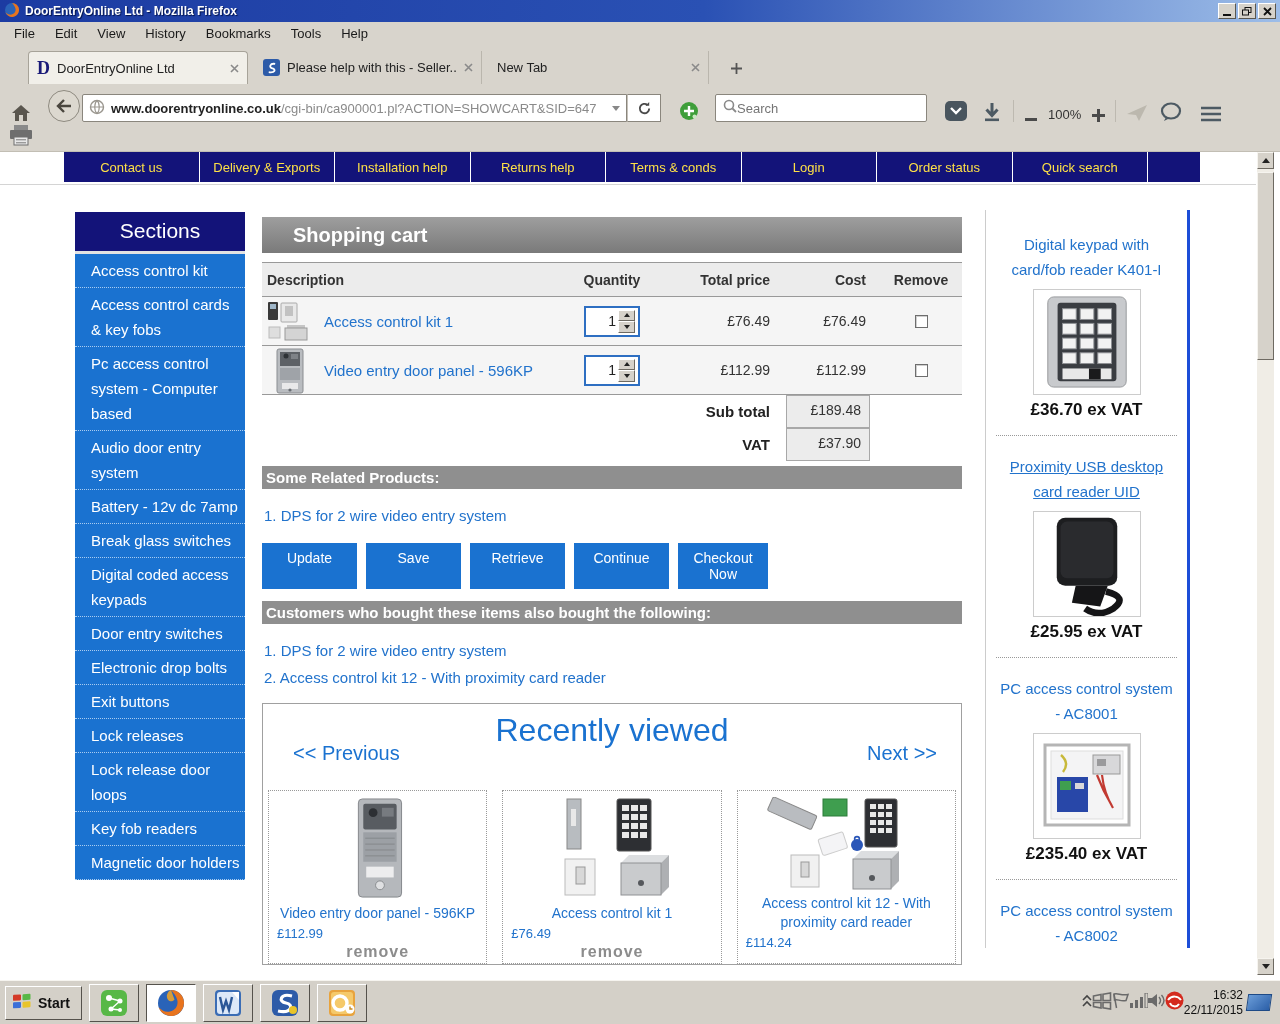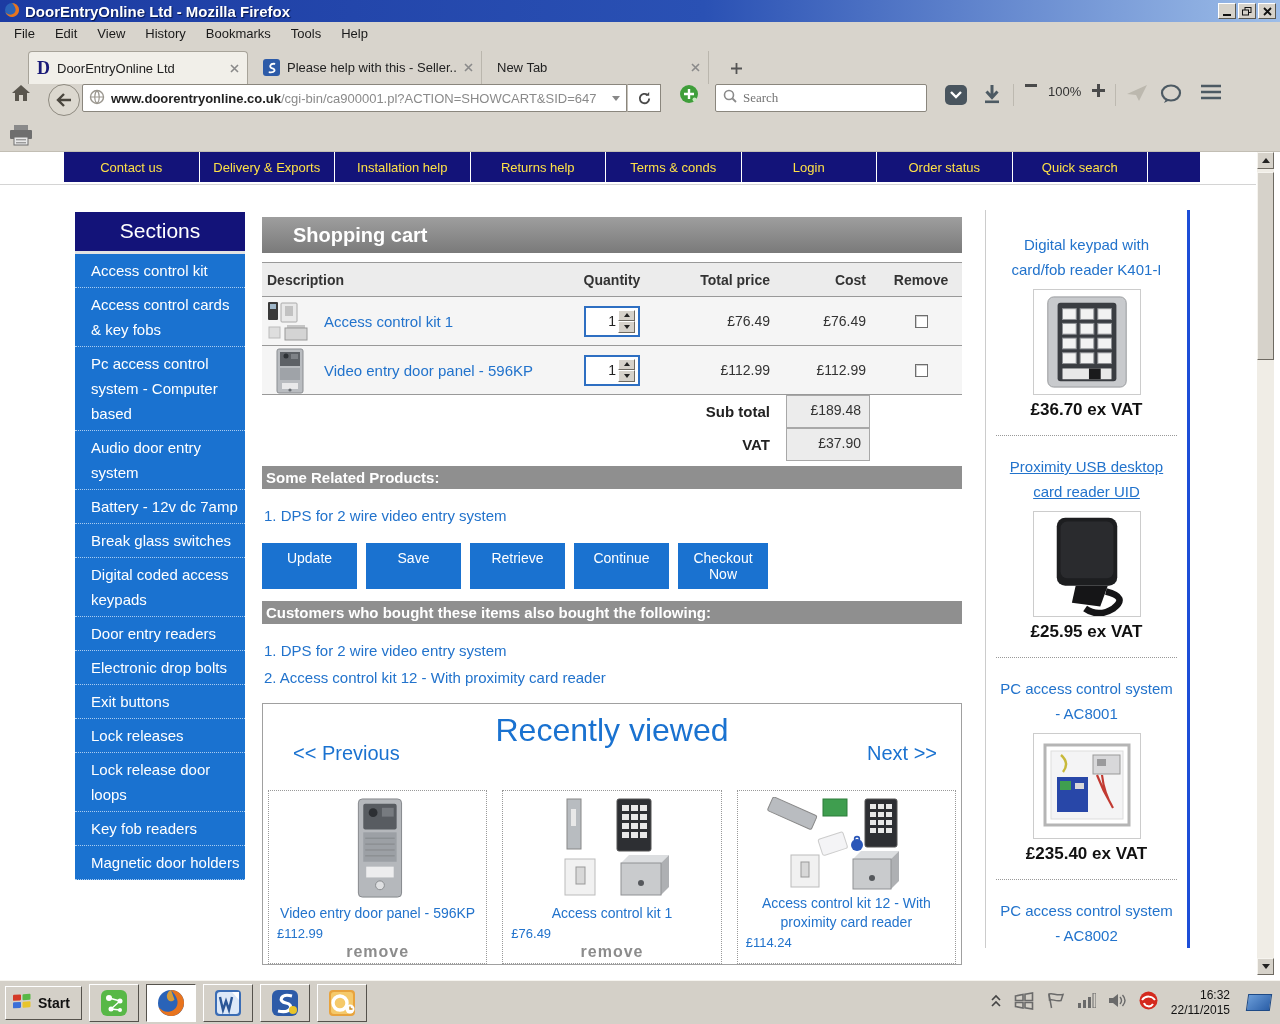--- a/index.html
+++ b/index.html
@@ -2,21 +2,21 @@
 <html><head>
 <meta charset="utf-8">
 <style>
   *{margin:0;padding:0;box-sizing:border-box}
   html,body{width:1280px;height:1024px}
   body{position:relative;font-family:"Liberation Sans",sans-serif;background:#fff;overflow:hidden}
 
   
   #titlebar{position:absolute;top:0;left:0;width:1280px;height:22px;
     background:linear-gradient(90deg,#1c3ba2 0%,#2a51b4 55%,#9dbde8 100%);
-    display:flex;align-items:center;padding:0 4px;color:#fff;font-size:15px;font-weight:bold}
+    display:flex;align-items:center;padding:0 4px;color:#fff;font-size:12px;font-weight:bold}
   .tb-title{margin-left:5px;text-shadow:1px 1px 1px #00124a}
   .win-controls{margin-left:auto;display:flex}
   .winbtn{width:18px;height:16px;margin-left:2px;background:#d6d2ca;border:1px solid;
     border-color:#fff #5a574f #5a574f #fff;display:flex;align-items:center;justify-content:center}
   .glyph-min{width:8px;height:2px;background:#111;margin-top:8px}
 
   #menubar{position:absolute;top:22px;left:0;width:1280px;height:22px;background:#d8d4cc;
     display:flex;align-items:center;font-size:13px;color:#1a1a1a;padding-left:4px}
   .menu-item{padding:2px 10px}
 
@@ -24,33 +24,33 @@
   .tab{position:absolute;top:7px;height:33px;display:flex;align-items:center;font-size:13px;color:#222;padding:0 8px}
   .tab-active{left:28px;width:220px;background:#f1efe9;border:1px solid #a7a399;border-bottom:none;border-radius:4px 4px 0 0}
   .tab-2{left:255px;width:226px}
   .tab-3{left:481px;width:228px;border-left:1px solid #bab6ad;border-right:1px solid #bab6ad}
   .tab-label{margin:0 8px 0 7px;white-space:nowrap;overflow:hidden;flex:1}
   .fav-d{font-family:"Liberation Serif",serif;font-weight:bold;color:#1a1a78;font-size:18px}
   .fav-s{width:17px;height:17px;border-radius:3px;background:#2d5ba8;display:flex;align-items:center;justify-content:center;flex:none}
   .newtab-btn{position:absolute;left:724px;top:13px;width:24px;height:22px;display:flex;align-items:center;justify-content:center}
 
   #navtoolbar{position:absolute;top:84px;left:0;width:1280px;height:38px;background:#d8d4cc;
-    display:flex;align-items:flex-start;padding:0 8px}
+    display:flex;align-items:flex-end;padding:0 8px}
   .backbtn{width:32px;height:32px;border-radius:50%;background:#dcd8cf;border:1px solid #8e8a80;
     display:flex;align-items:center;justify-content:center;margin:0 2px 0 14px;flex:none}
   .urlbar{display:flex;align-items:center;background:#fff;border:1px solid #8a867d;height:28px;width:545px;
     border-radius:2px 0 0 2px;font-size:13px;padding:0 6px;flex:none}
   .url-domain{font-weight:bold;color:#222;margin-left:6px}
   .url-path{color:#8a8a8a}
   .url-caret{margin-left:auto;width:0;height:0;border-left:4px solid transparent;border-right:4px solid transparent;border-top:5px solid #888}
   .reloadbtn{width:34px;height:28px;background:#fff;border:1px solid #8a867d;border-left:1px solid #c6c2ba;
     display:flex;align-items:center;justify-content:center;flex:none}
   .searchbox{display:flex;align-items:center;background:#fff;border:1px solid #8a867d;height:28px;width:212px;
     border-radius:2px;margin-left:14px;padding:0 7px;flex:none}
-  .searchbox input{border:none;outline:none;font-size:13px;width:170px;margin-left:6px;color:#333;background:transparent;font-family:Liberation Serif, serif}
+  .searchbox input{border:none;outline:none;font-size:13px;width:170px;color:#333;background:transparent;font-family:Liberation Sans, sans-serif}
   .toolbtn{display:flex;align-items:center;justify-content:center;flex:none}
   .zoom-pct{font-size:13px;color:#333;padding:0 6px}
   .vsep{width:1px;height:22px;background:#bdb9b0;margin:0 6px}
 
   #printrow{position:absolute;top:122px;left:0;width:1280px;height:30px;background:#d8d4cc;
     border-bottom:1px solid #c2beb4;display:flex;align-items:center;padding-left:8px}
 
   
   #page{position:absolute;top:152px;left:0;width:1280px;height:828px;background:#fff;overflow:hidden}
 
@@ -131,21 +131,21 @@
   .sb-tri-down{width:0;height:0;border-left:4px solid transparent;border-right:4px solid transparent;border-top:5px solid #222}
 
   
   #taskbar{position:absolute;bottom:0;left:0;width:1280px;height:44px;background:#d4d0c8;border-top:1px solid #f6f4ef;
     display:flex;align-items:center;padding:0 5px}
   .start-btn{height:34px;display:flex;align-items:center;gap:6px;padding:0 11px 0 6px;background:#d4d0c8;
     border:1px solid;border-color:#fff #55524c #55524c #fff;font-weight:bold;font-size:14px;color:#111}
   .ql-btn{width:50px;height:38px;margin-left:7px;display:flex;align-items:center;justify-content:center;
     border:1px solid;border-color:#fff #55524c #55524c #fff;background:#d4d0c8}
   .ql-active{background:#fff;border-color:#55524c #fff #fff #55524c}
-  .tray{margin-left:auto;display:flex;align-items:center;gap:13px;padding-right:4px}
+  .tray{margin-left:auto;display:flex;align-items:center;padding-right:4px}
   .clock{font-size:12px;text-align:right;line-height:15px;color:#111}
   .show-desktop{width:24px;height:17px;background:linear-gradient(135deg,#6a9cd8,#2b5fa8);border:1px solid #1e4a86;
     transform:skewX(-8deg);margin-left:4px}
 </style>
 </head>
 <body>
 
 <div id="titlebar">
   <span>
     <svg width="16" height="16" viewBox="0 0 16 16">
@@ -330,21 +330,21 @@
 
   <div id="sections">
     <div class="sections-header">Sections</div>
     <div class="sec-item">Access control kit</div>
     <div class="sec-item">Access control cards &amp; key fobs</div>
     <div class="sec-item">Pc access control system - Computer based</div>
     <div class="sec-item">Audio door entry system</div>
     <div class="sec-item">Battery - 12v dc 7amp</div>
     <div class="sec-item">Break glass switches</div>
     <div class="sec-item">Digital coded access keypads</div>
-    <div class="sec-item">Door entry readers</div>
+    <div class="sec-item">Door entry switches</div>
     <div class="sec-item">Electronic drop bolts</div>
     <div class="sec-item">Exit buttons</div>
     <div class="sec-item">Lock releases</div>
     <div class="sec-item">Lock release door loops</div>
     <div class="sec-item">Key fob readers</div>
     <div class="sec-item">Magnetic door holders</div>
   </div>
 
   <div id="main">
     <div class="cart-header">Shopping cart</div>

